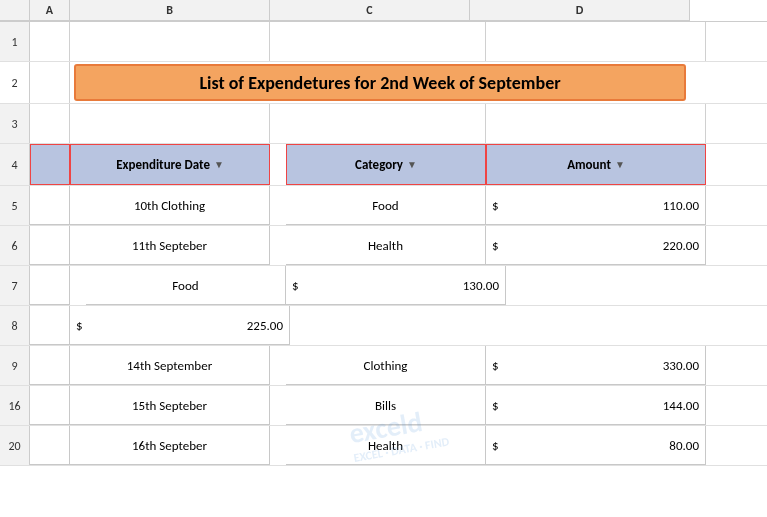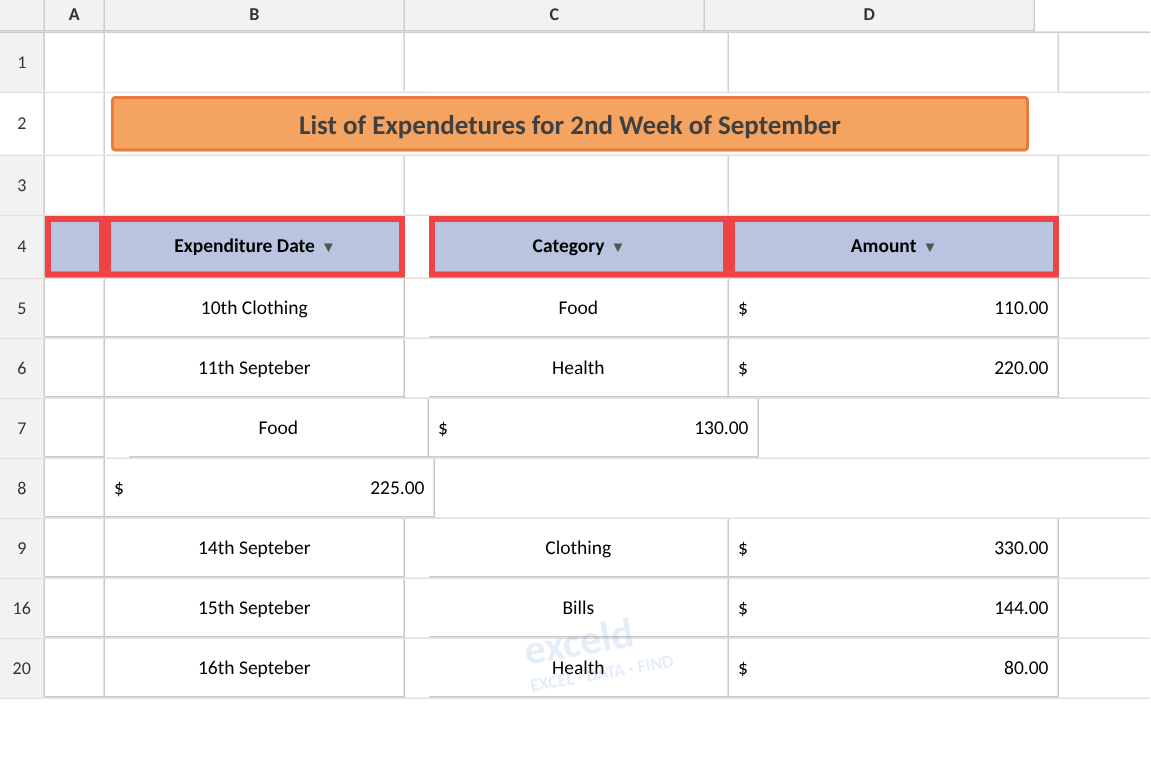--- a/index.html
+++ b/index.html
@@ -92,33 +92,33 @@
     
     .title-cell {
       background: #f4a460;
       border: 2px solid #e87a3a;
       border-radius: 3px;
       display: flex;
       align-items: center;
       justify-content: center;
       font-weight: bold;
       font-size: 18px;
-      color: #404040;
+      color: #000000;
       width: 100%;
       height: 100%;
       padding: 4px 10px;
     }
 
     
     .header-row .cell {
       background: #b8c4e0;
       font-weight: bold;
       font-size: 13px;
       justify-content: center;
-      border: 4px solid #ef4444;
+      border: 1px solid #ef4444;
     }
 
     .header-row {
       height: 42px;
     }
 
     
     .data-row .cell {
       background: #fff;
       font-size: 13px;
@@ -288,21 +288,21 @@
       <div class="cell cell-d">
         <div class="amount-cell">
           <span class="dollar-sign">$</span>
           <span class="amount-value">225.00</span>
         </div>
       </div>
     </div>
         <div class="sheet-row data-row">
       <div class="row-num">9</div>
       <div class="cell cell-a"></div>
-      <div class="cell cell-b">14th Septeber</div>
+      <div class="cell cell-b">14th September</div>
       <div class="cell cell-c">Clothing</div>
       <div class="cell cell-d">
         <div class="amount-cell">
           <span class="dollar-sign">$</span>
           <span class="amount-value">330.00</span>
         </div>
       </div>
     </div>
         <div class="sheet-row data-row">
       <div class="row-num">16</div>

